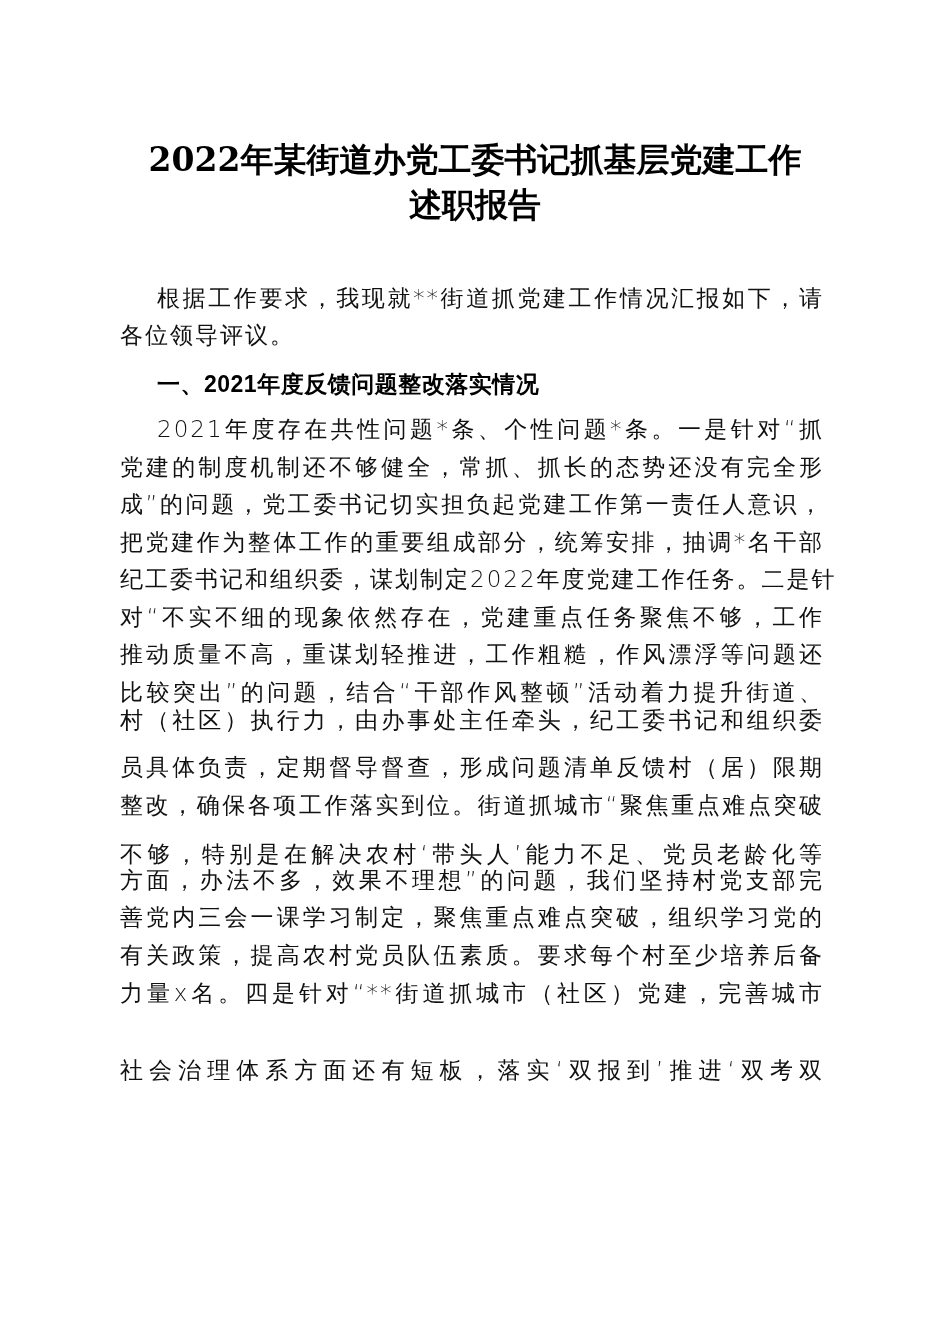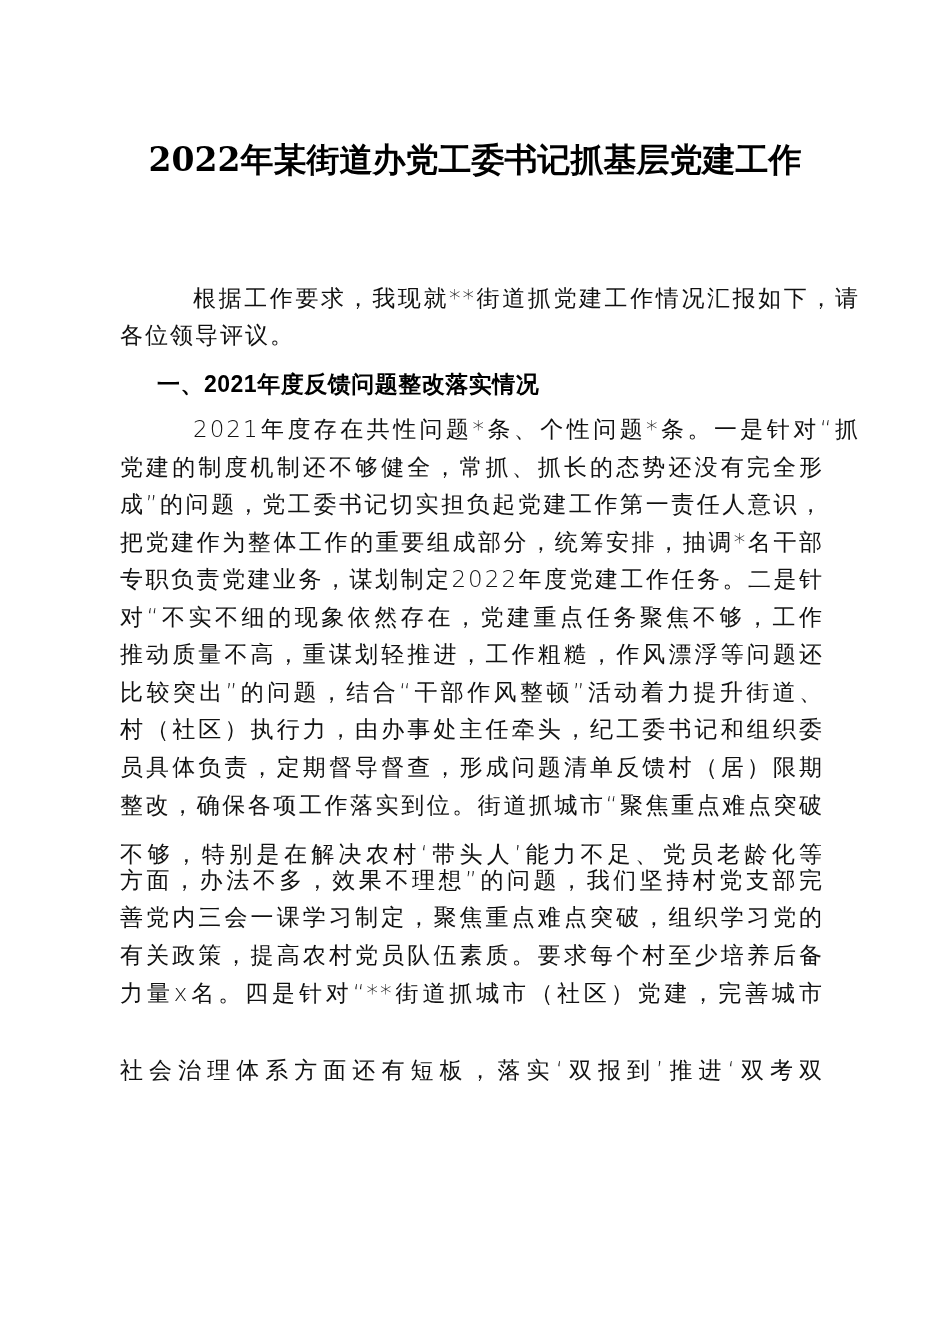--- a/index.html
+++ b/index.html
@@ -16,51 +16,52 @@
   .body {
     position: absolute; left: 120px; top: 280px; width: 704px;
     font-family: "DejaVu Sans", "Liberation Sans", sans-serif;
     font-size: 23px; color: #111; font-weight: 300;
   }
   .line {
     position: absolute; left: 0; width: 704px; height: 37px; line-height: 37px;
     white-space: nowrap; text-align: justify; text-align-last: justify;
     letter-spacing: 2px;
   }
-  .line.indent { left: 37px; width: 667px; margin-left: 36px; }
+  .line.indent { left: 37px; width: 667px; }
   .line.last { text-align-last: left; }
   .heading {
     position: absolute; left: 37px; height: 37px; line-height: 37px;
     font-family: "Liberation Sans", "DejaVu Sans", sans-serif;
     font-weight: bold; font-size: 23px; color: #000; white-space: nowrap;
     letter-spacing: 0.5px;
     text-align: right;
   }
 </style>
 </head>
 <body>
 
 <div class="page">
   <div class="title l1">2022年某街道办党工委书记抓基层党建工作</div>
+  <div class="title l2">述职报告</div>
 
   <div class="body">
     <div class="line indent" style="top:0px">根据工作要求，我现就**街道抓党建工作情况汇报如下，请</div>
     <div class="line last" style="top:37px">各位领导评议。</div>
 
     <div class="heading" style="top:86px">一、2021年度反馈问题整改落实情况</div>
 
     <div class="line indent" style="top:131px">2021年度存在共性问题*条、个性问题*条。一是针对“抓</div>
     <div class="line" style="top:169px">党建的制度机制还不够健全，常抓、抓长的态势还没有完全形</div>
     <div class="line" style="top:206px">成”的问题，党工委书记切实担负起党建工作第一责任人意识，</div>
     <div class="line" style="top:244px">把党建作为整体工作的重要组成部分，统筹安排，抽调*名干部</div>
-    <div class="line" style="top:281px">专职负责党建业务，谋划制定2022年度党建工作任务。二是针</div>
+    <div class="line" style="top:281px">纪工委书记和组织委，谋划制定2022年度党建工作任务。二是针</div>
     <div class="line" style="top:319px">对“不实不细的现象依然存在，党建重点任务聚焦不够，工作</div>
     <div class="line" style="top:356px">推动质量不高，重谋划轻推进，工作粗糙，作风漂浮等问题还</div>
     <div class="line" style="top:394px">比较突出”的问题，结合“干部作风整顿”活动着力提升街道、</div>
-    <div class="line" style="top:431px">村（社区）执行力，由办事处主任牵头，纪工委书记和组织委</div>
+    <div class="line" style="top:422px">村（社区）执行力，由办事处主任牵头，纪工委书记和组织委</div>
     <div class="line" style="top:469px">员具体负责，定期督导督查，形成问题清单反馈村（居）限期</div>
     <div class="line" style="top:507px">整改，确保各项工作落实到位。街道抓城市“聚焦重点难点突破</div>
     <div class="line" style="top:556px">不够，特别是在解决农村‘带头人’能力不足、党员老龄化等</div>
     <div class="line" style="top:582px">方面，办法不多，效果不理想”的问题，我们坚持村党支部完</div>
     <div class="line" style="top:619px">善党内三会一课学习制定，聚焦重点难点突破，组织学习党的</div>
     <div class="line" style="top:657px">有关政策，提高农村党员队伍素质。要求每个村至少培养后备</div>
     <div class="line" style="top:695px">力量x名。四是针对“**街道抓城市（社区）党建，完善城市</div>
     <div class="line" style="top:772px">社会治理体系方面还有短板，落实‘双报到’推进‘双考双</div>
   </div>
 </div>

